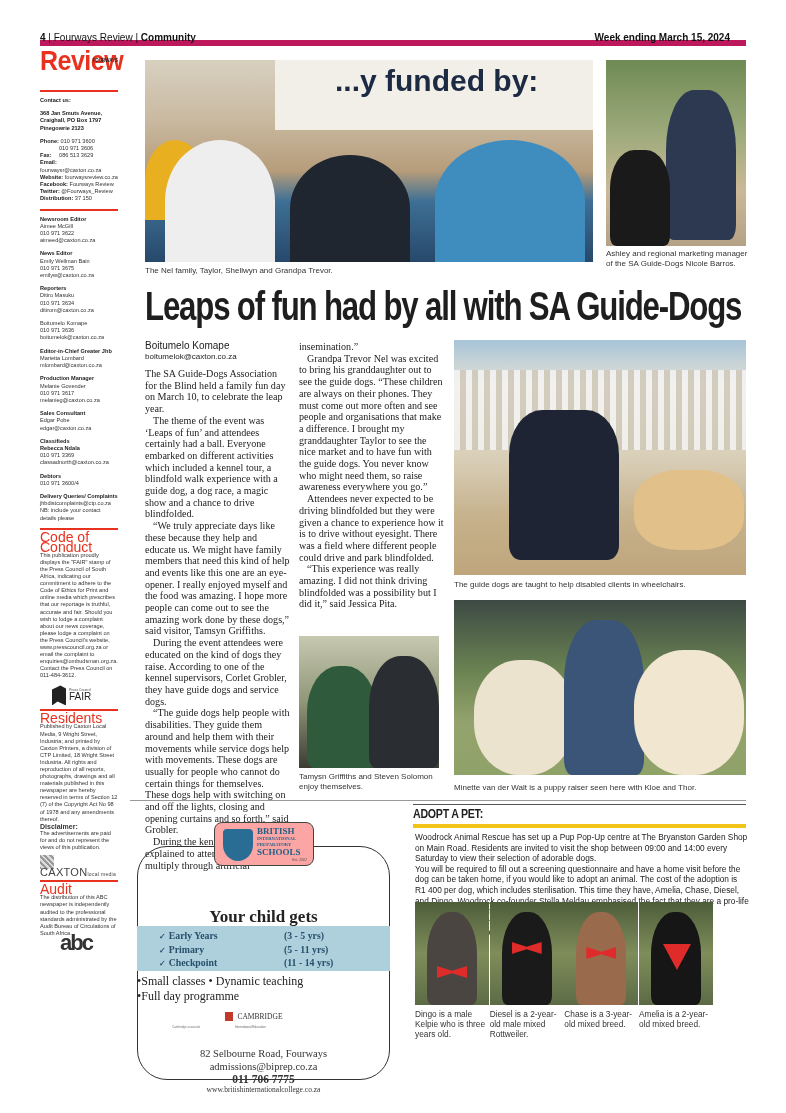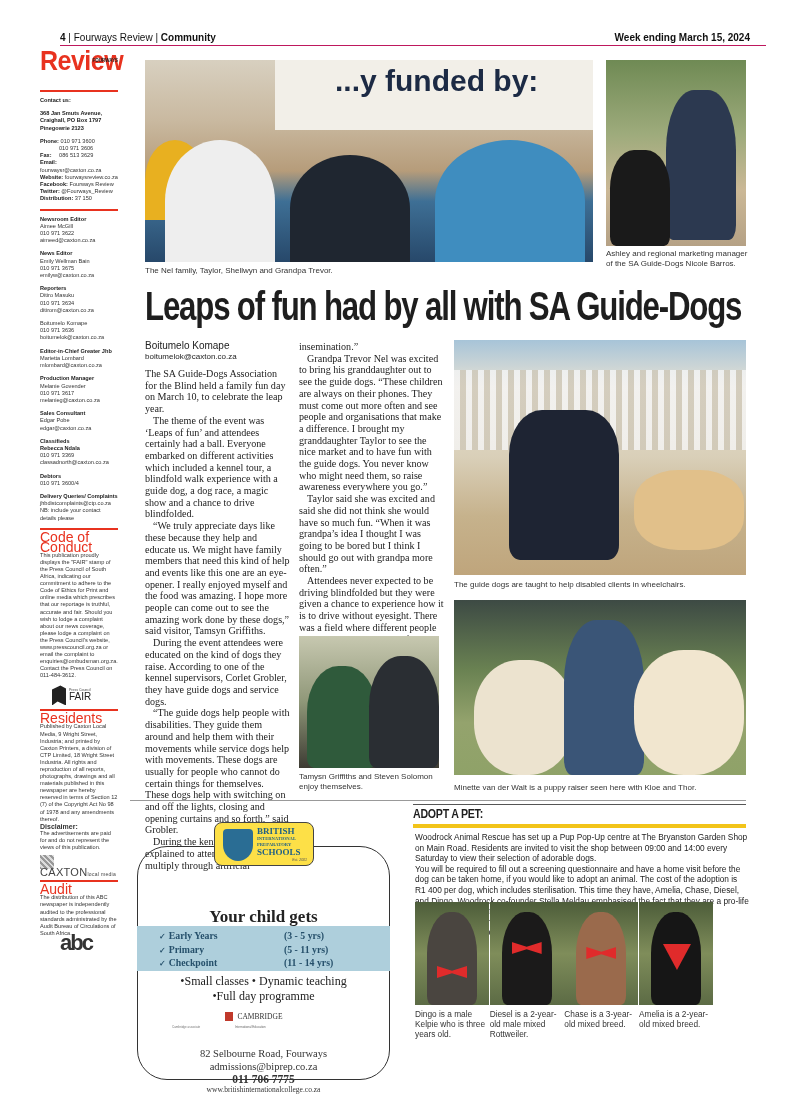--- a/index.html
+++ b/index.html
@@ -1,19 +1,19 @@
 <!DOCTYPE html>
 <html><head>
 <meta charset="utf-8">
 <style>
   * { box-sizing: border-box; margin: 0; padding: 0; }
   html, body { width: 786px; height: 1113px; background: #fff; overflow: hidden; }
   body { position: relative; font-family: "Liberation Sans", sans-serif; color: #222; }
 
-  .topbar { position: absolute; left: 40px; top: 30px; width: 706px; height: 16px; border-bottom: 1px solid #be185d; margin-left: 20px; }
+  .topbar { position: absolute; left: 40px; top: 30px; width: 706px; height: 16px; border-bottom: 6px solid #be185d; }
   .topbar .left { position: absolute; left: 0; top: 2px; font-size: 10px; color: #111; }
   .topbar .left b { font-weight: bold; }
   .topbar .right { position: absolute; right: 16px; top: 2px; font-size: 10px; font-weight: bold; color: #111; }
 
   
   .sidebar { position: absolute; left: 40px; top: 55px; width: 78px; font-size: 5.6px; line-height: 7.2px; color: #333; }
   .logo { position: relative; height: 32px; }
   .logo .word { position: absolute; left: 0; top: 2px; font-size: 25px; font-weight: bold; color: #e8321f; letter-spacing: -0.5px; font-family: "Liberation Sans", sans-serif; transform: scaleY(1.1); transform-origin: top left; }
   .logo .small { position: absolute; right: 0; top: 2px; font-size: 4.5px; font-weight: bold; color: #222; }
   .redrule { height: 2px; background: #e8321f; margin: 3px 0 5px; }
@@ -71,32 +71,32 @@
   .col p { text-indent: 8px; }
   .col p.first { text-indent: 0; }
   .col1 { left: 145px; top: 368px; width: 145px; }
   .col2 { left: 299px; top: 341px; width: 145px; }
 
   .rule-bottom { position: absolute; left: 130px; top: 800px; width: 616px; height: 1px; background: #999; }
 
   
   .ad { position: absolute; left: 137px; top: 822px; width: 253px; height: 258px; }
   .ad .frame { position: absolute; left: 0; top: 24px; width: 253px; height: 234px; border: 1px solid #333; border-radius: 30px 30px 30px 30px; border-top-color: #333; }
-  .ad .logo-box { position: absolute; left: 77px; top: 0; width: 100px; height: 44px; background: #fde047; border: 1px solid #444; border-radius: 8px; }
+  .ad .logo-box { position: absolute; left: 77px; top: 0; width: 100px; height: 44px; background: #fca5a5; border: 1px solid #444; border-radius: 8px; }
   .ad .crest { position: absolute; left: 8px; top: 6px; width: 30px; height: 32px; background: #2a6d94; border-radius: 4px 4px 50% 50%; }
   .ad .schoolname { position: absolute; left: 42px; top: 4px; font-family: "Liberation Serif", serif; font-weight: bold; color: #1e5f86; }
   .ad .schoolname .big { font-size: 9px; line-height: 9px; display: block; }
   .ad .schoolname .sm { font-size: 4.6px; line-height: 6px; display: block; }
   .ad .est { position: absolute; right: 6px; bottom: 3px; font-size: 3.5px; color: #555; font-style: italic; }
   .ad .headline2 { position: absolute; left: 0; top: 48px; width: 253px; text-align: center; font-family: "Liberation Serif", serif; font-weight: bold; font-size: 17px; line-height: 21px; color: #222; margin-top: 36px; }
   .ad .programs { position: absolute; left: 0; top: 104px; width: 253px; height: 45px; background: #aecfdc; padding: 4px 2px 0 22px; font-family: "Liberation Serif", serif; font-weight: bold; font-size: 9.8px; line-height: 12.5px; color: #26506b; }
   .ad .programs .row { display: flex; }
   .ad .programs .nm { width: 125px; }
   .ad .programs .chk { font-size: 8px; margin-right: 3px; }
-  .ad .features { position: absolute; left: 0; top: 152px; width: 253px; text-align: center; font-family: "Liberation Serif", serif; font-size: 12px; line-height: 15px; color: #222; }
+  .ad .features { position: absolute; left: 0; top: 152px; width: 253px; text-align: left; font-family: "Liberation Serif", serif; font-size: 12px; line-height: 15px; color: #222; }
   .ad .cambridge { position: absolute; left: 88px; top: 185px; width: 80px; }
   .ad .cambridge .shield { display: inline-block; width: 8px; height: 9px; background: #c0392b; vertical-align: middle; }
   .ad .cambridge .nm { font-family: "Liberation Serif", serif; font-size: 7.5px; color: #333; vertical-align: middle; }
   .ad .cambridge .sub { font-size: 3px; color: #666; margin-left: 10px; }
   .ad .tiny { position: absolute; left: 35px; top: 203px; font-size: 3px; color: #777; }
   .ad .contact { position: absolute; left: 0; top: 226px; width: 253px; text-align: center; font-family: "Liberation Serif", serif; font-size: 10.5px; line-height: 12.5px; color: #333; }
   .ad .contact .phone { font-weight: bold; font-size: 11.5px; display: block; }
   .ad .contact .web { font-size: 7.5px; display: block; line-height: 8px; }
 
   
@@ -266,21 +266,20 @@
   <p>The theme of the event was ‘Leaps of fun’ and attendees certainly had a ball. Everyone embarked on different activities which included a kennel tour, a blindfold walk experience with a guide dog, a dog race, a magic show and a chance to drive blindfolded.</p>
   <p>“We truly appreciate days like these because they help and educate us. We might have family members that need this kind of help and events like this one are an eye-opener. I really enjoyed myself and the food was amazing. I hope more people can come out to see the amazing work done by these dogs,” said visitor, Tamsyn Griffiths.</p>
   <p>During the event attendees were educated on the kind of dogs they raise. According to one of the kennel supervisors, Corlet Grobler, they have guide dogs and service dogs.</p>
   <p>“The guide dogs help people with disabilities. They guide them around and help them with their movements while service dogs help with movements. These dogs are usually for people who cannot do certain things for themselves. These dogs help with switching on and off the lights, closing and opening curtains and so forth,” said Grobler.</p>
   <p>During the kennel walk, Grobler explained to attendees, “Our dogs multiply through artificial</p>
 </div>
 
 <div class="col col2">
   <p class="first">insemination.”</p>
   <p>Grandpa Trevor Nel was excited to bring his granddaughter out to see the guide dogs. “These children are always on their phones. They must come out more often and see people and organisations that make a difference. I brought my granddaughter Taylor to see the nice market and to have fun with the guide dogs. You never know who might need them, so raise awareness everywhere you go.”</p>
-  <p>Taylor said she was excited and said she did not think she would have so much fun. “When it was grandpa’s idea I thought I was going to be bored but I think I should go out with grandpa more often.”</p>
   <p>Attendees never expected to be driving blindfolded but they were given a chance to experience how it is to drive without eyesight. There was a field where different people could drive and park blindfolded.</p>
   <p>“This experience was really amazing. I did not think driving blindfolded was a possibility but I did it,” said Jessica Pita.</p>
 </div>
 
 <div class="photo ph-wheel">
   <div class="fence"></div>
   <div class="chair"></div>
   <div class="dog"></div>
 </div>
 <div class="caption" style="left:454px;top:580px;width:300px">The guide dogs are taught to help disabled clients in wheelchairs.</div>

